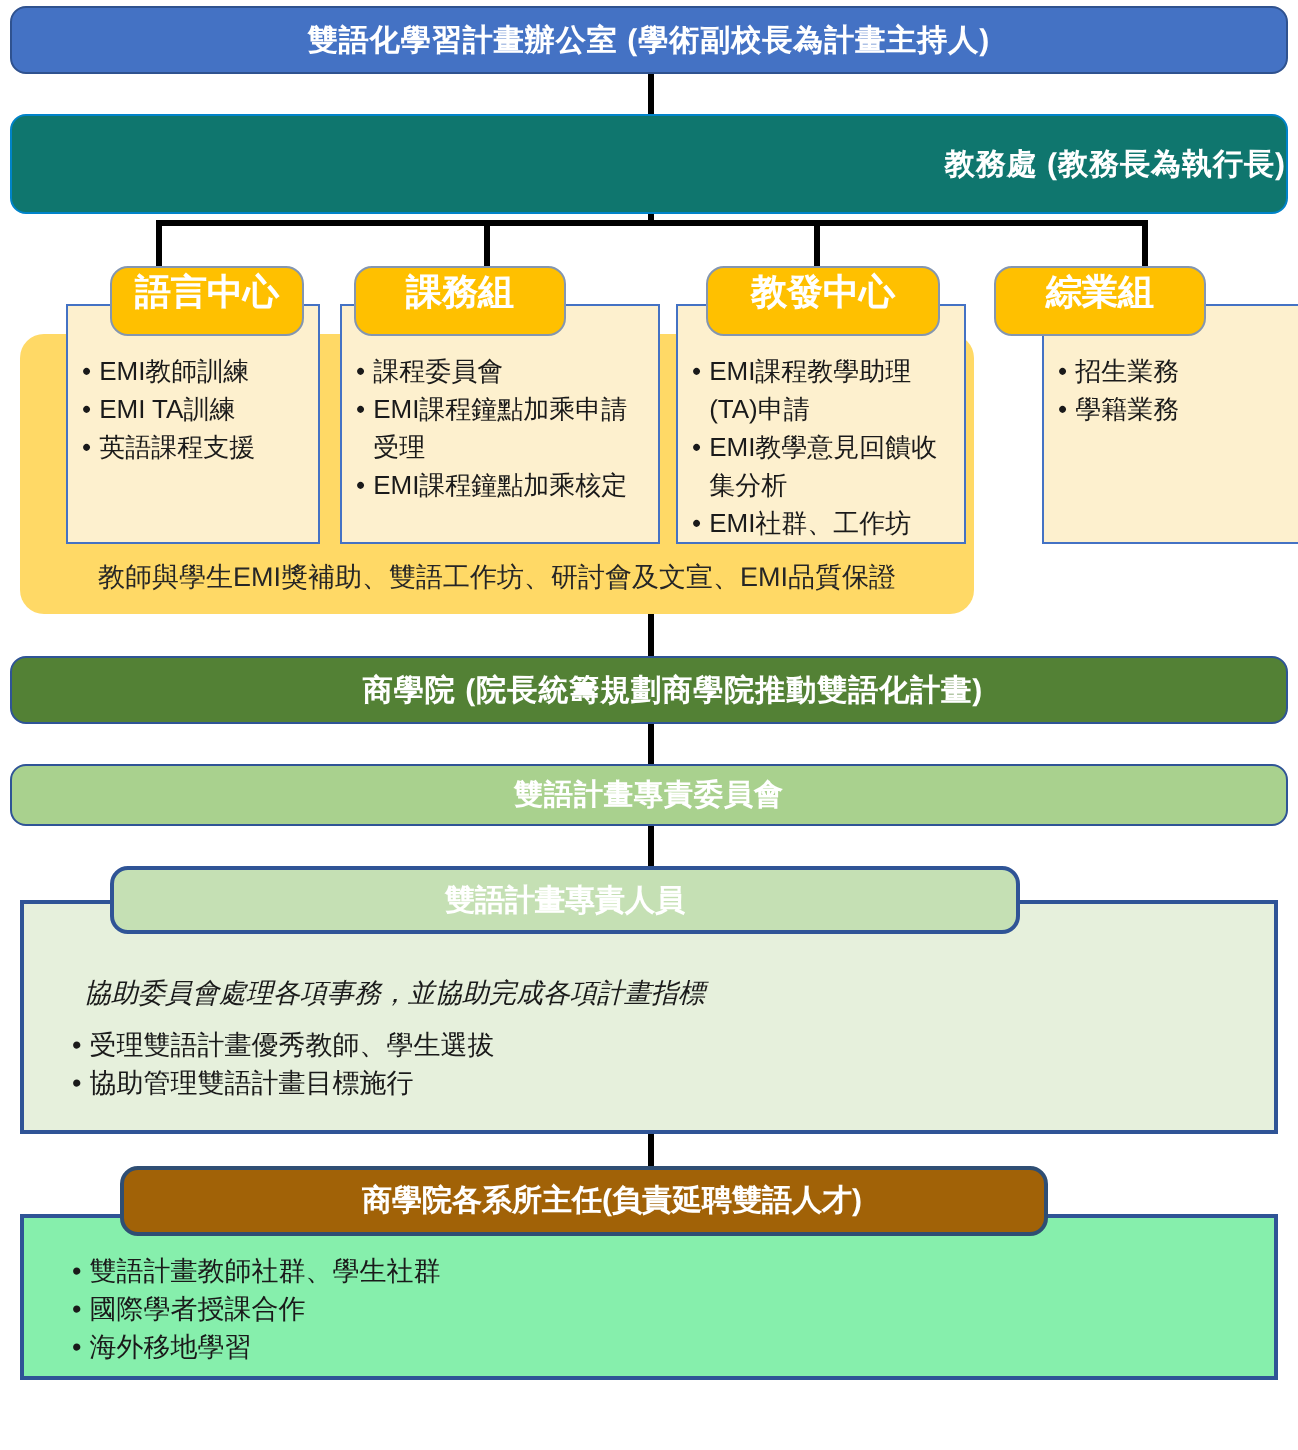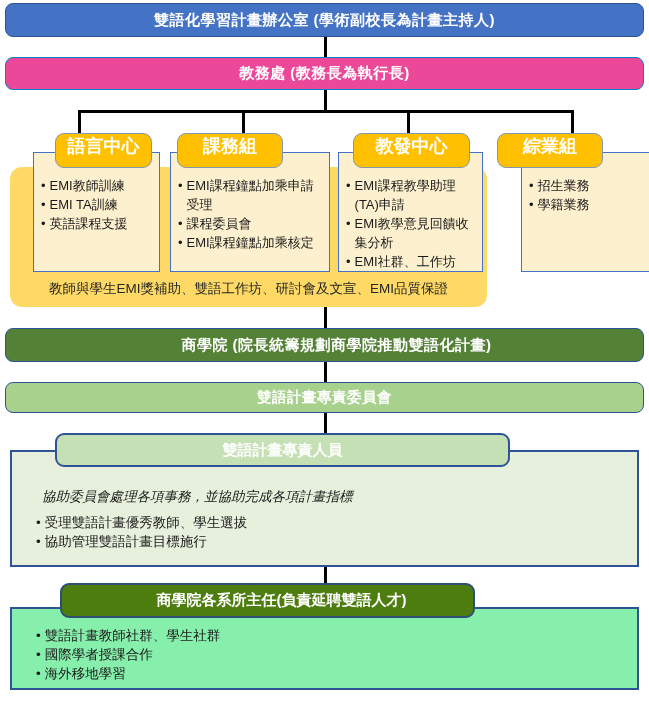--- a/index.html
+++ b/index.html
@@ -9,21 +9,21 @@
   .abs { position:absolute; box-sizing:border-box; }
   .vline { position:absolute; width:3px; background:#000; }
   .hline { position:absolute; height:3px; background:#000; }
 
   .band {
     left:5px; width:639px; border-radius:8px;
     display:flex; align-items:center; justify-content:center;
     color:#fff; font-weight:bold; font-size:15px; letter-spacing:.5px;
   }
   .band-office   { top:3px;  height:34px; background:#4472C4; border:1.5px solid #2F528F; z-index:2; }
-  .band-academic { top:57px; height:33px; background:#ec4899; border:1.5px solid #0083C9; z-index:2; }
+  .band-academic { top:57px; height:50px; background:#0f766e; border:1.5px solid #0083C9; z-index:2;justify-content:flex-end; }
   .band-college  { top:328px;height:34px; background:#538135; border:1.5px solid #2F5496; z-index:2;padding-left:24px; }
   .band-committee{ top:382px;height:31px; background:#A9D18E; border:1.5px solid #2F5496; z-index:2; font-size:14.5px; }
 
   .unit-head {
     top:133px; height:35px; background:#FFC000; border:1.5px solid #8496B0;
     border-radius:9px; color:#fff; font-weight:bold; font-size:18px;
     display:flex; align-items:flex-start; justify-content:center; z-index:4;
   }
   .unit-body {
     top:152px; height:120px; background:#FDF0CE; border:1.5px solid #4472C4;
@@ -39,21 +39,21 @@
   }
 
   .li { display:flex; line-height:19px; }
   .li::before { content:"\2022"; margin:0 4px 0 2px; }
 
   .panel-head {
     border-radius:9px; color:#fff; font-weight:bold; font-size:15px;
     display:flex; align-items:center; justify-content:center; z-index:4;
   }
   .staff-head  { left:55px; top:433px; width:455px; height:34px; background:#C5E0B4; border:2px solid #2F5496; }
-  .chairs-head { left:60px; top:583px; width:415px; height:35px; background:#4d7c0f; border:2px solid #2F4E73;padding-left:28px; }
+  .chairs-head { left:60px; top:583px; width:464px; height:35px; background:#a16207; border:2px solid #2F4E73;padding-left:28px; }
 
   .panel { border:2px solid #2F5496; z-index:3; font-size:13.5px; color:#1a1a1a; }
   .staff-panel  { left:10px; top:450px; width:629px; height:117px; background:#E6F0DC; padding:36px 14px 0 22px; }
   .chairs-panel { left:10px; top:607px; width:629px; height:83px;  background:#86efac; padding:17px 14px 0 22px; }
 
   .staff-intro { margin:0 0 7px 8px; line-height:18px;font-style:italic; }
   .panel .li { line-height:19px; }
 </style>
 </head>
 <body>
@@ -78,22 +78,22 @@
   <div class="vline" style="left:571px; top:110px; height:26px;"></div>
 
   <div class="abs banner"></div>
 
   <div class="abs unit-body" style="left:33px; width:127px;">
     <div class="li">EMI教師訓練</div>
     <div class="li">EMI TA訓練</div>
     <div class="li">英語課程支援</div>
   </div>
   <div class="abs unit-body" style="left:170px; width:160px;">
+    <div class="li">課程委員會</div>
     <div class="li">EMI課程鐘點加乘申請受理</div>
-    <div class="li">課程委員會</div>
     <div class="li">EMI課程鐘點加乘核定</div>
   </div>
   <div class="abs unit-body" style="left:338px; width:145px;">
     <div class="li">EMI課程教學助理(TA)申請</div>
     <div class="li">EMI教學意見回饋收集分析</div>
     <div class="li">EMI社群、工作坊</div>
   </div>
   <div class="abs unit-body" style="left:497px; width:140px;margin-left:24px;">
     <div class="li">招生業務</div>
     <div class="li">學籍業務</div>

